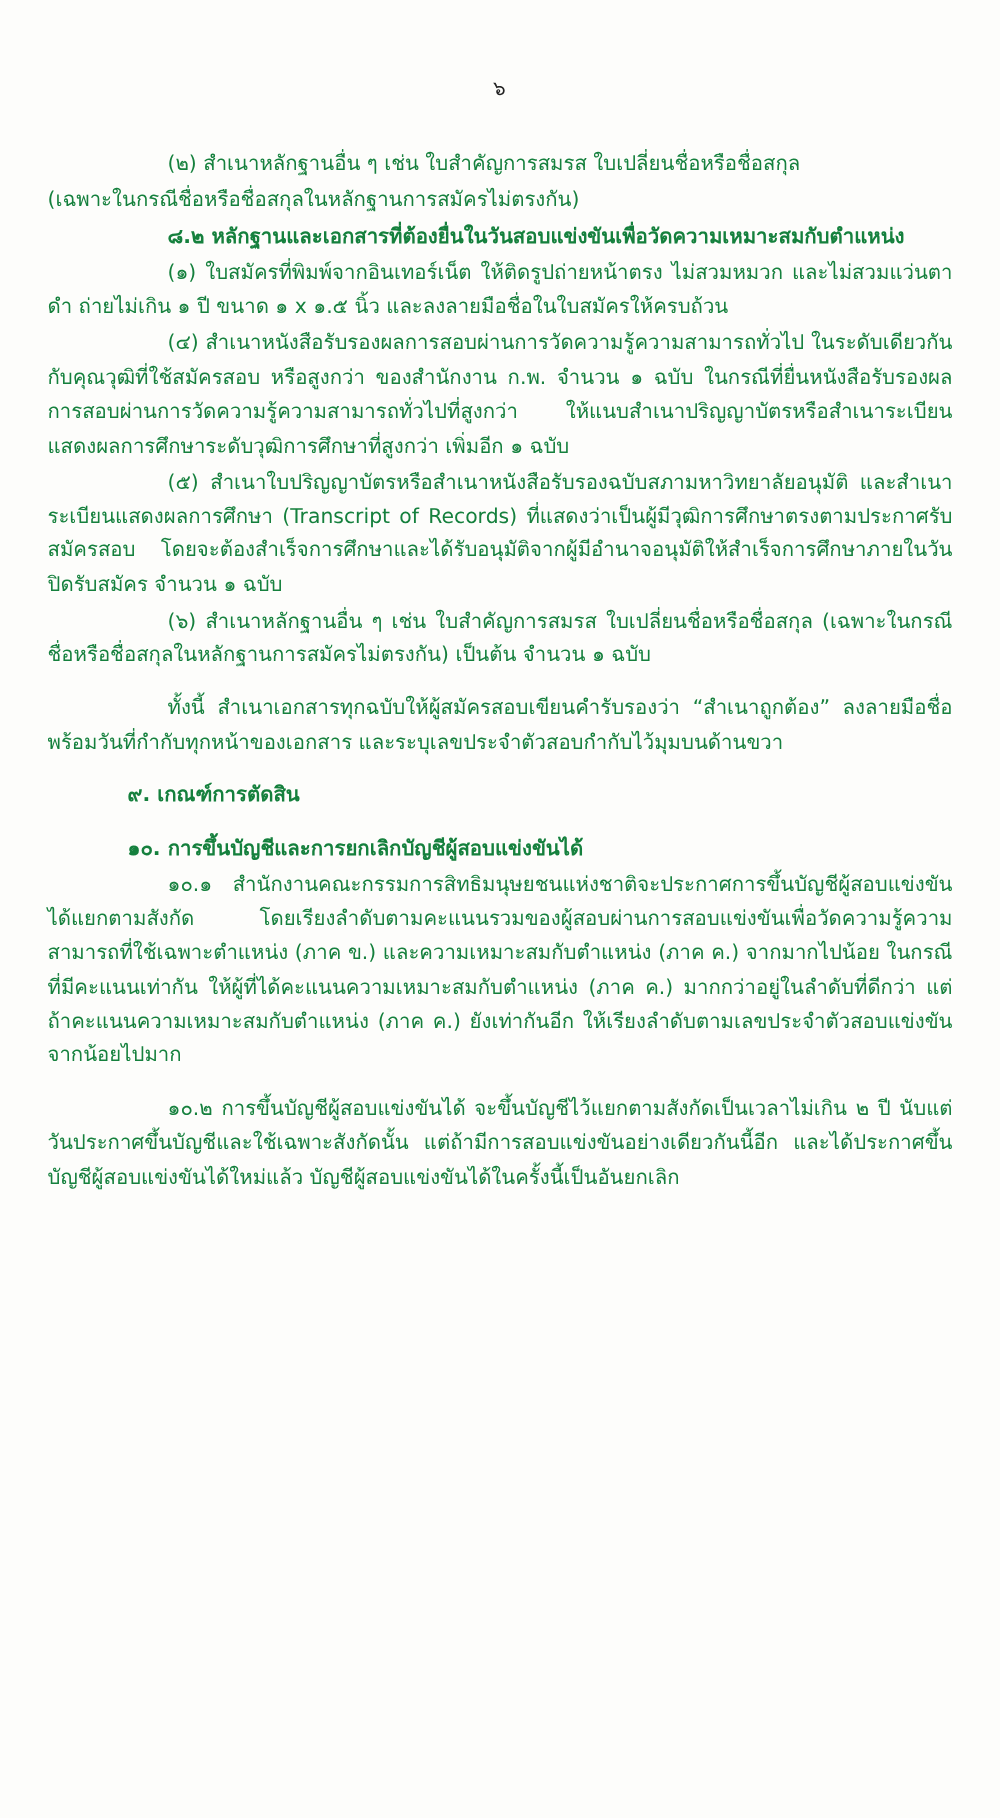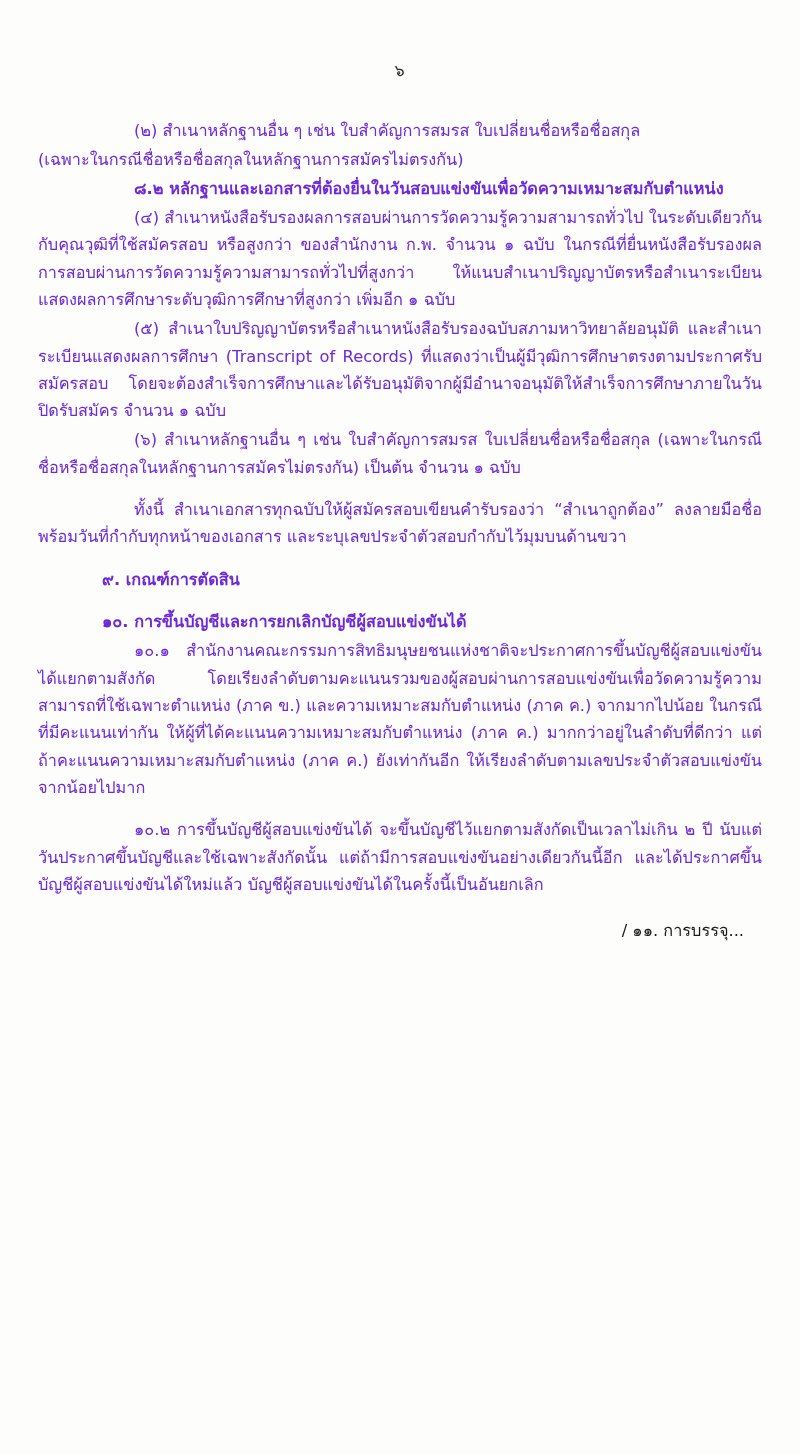--- a/index.html
+++ b/index.html
@@ -31,21 +31,21 @@
   }
   .body {
     padding: 34px 38px 0 38px;
   }
   p {
     margin: 0 0 0.10em 0;
     font-size: 16.3px;
     line-height: 1.68;
     text-align: justify;
     text-justify: inter-word;
-    color: #6d28d9;
+    color: #15803d;
   }
   p.indent-lg {
     text-indent: 96px;
   }
   p.noindent {
     text-indent: 0;
   }
   p.heading {
     font-weight: bold;
     text-indent: 96px;
@@ -74,25 +74,25 @@
 <body>
 
 <div class="page">
 
   <div class="page-number">๖</div>
 
   <div class="body">
     <p class="indent-lg">(๒)  สำเนาหลักฐานอื่น ๆ เช่น ใบสำคัญการสมรส ใบเปลี่ยนชื่อหรือชื่อสกุล</p>
     <p class="noindent">(เฉพาะในกรณีชื่อหรือชื่อสกุลในหลักฐานการสมัครไม่ตรงกัน)</p>
     <p class="heading">๘.๒ หลักฐานและเอกสารที่ต้องยื่นในวันสอบแข่งขันเพื่อวัดความเหมาะสมกับตำแหน่ง</p>
+    <p class="indent-lg">(๑)  ใบสมัครที่พิมพ์จากอินเทอร์เน็ต ให้ติดรูปถ่ายหน้าตรง ไม่สวมหมวก และไม่สวมแว่นตาดำ ถ่ายไม่เกิน ๑ ปี ขนาด ๑ x ๑.๕ นิ้ว และลงลายมือชื่อในใบสมัครให้ครบถ้วน</p>
     <p class="indent-lg">(๔)  สำเนาหนังสือรับรองผลการสอบผ่านการวัดความรู้ความสามารถทั่วไป ในระดับเดียวกันกับคุณวุฒิที่ใช้สมัครสอบ หรือสูงกว่า ของสำนักงาน ก.พ. จำนวน ๑ ฉบับ ในกรณีที่ยื่นหนังสือรับรองผลการสอบผ่านการวัดความรู้ความสามารถทั่วไปที่สูงกว่า ให้แนบสำเนาปริญญาบัตรหรือสำเนาระเบียนแสดงผลการศึกษาระดับวุฒิการศึกษาที่สูงกว่า เพิ่มอีก ๑ ฉบับ</p>
     <p class="indent-lg">(๕)  สำเนาใบปริญญาบัตรหรือสำเนาหนังสือรับรองฉบับสภามหาวิทยาลัยอนุมัติ และสำเนาระเบียนแสดงผลการศึกษา (Transcript of Records) ที่แสดงว่าเป็นผู้มีวุฒิการศึกษาตรงตามประกาศรับสมัครสอบ โดยจะต้องสำเร็จการศึกษาและได้รับอนุมัติจากผู้มีอำนาจอนุมัติให้สำเร็จการศึกษาภายในวันปิดรับสมัคร จำนวน ๑ ฉบับ</p>
     <p class="indent-lg">(๖)  สำเนาหลักฐานอื่น ๆ เช่น ใบสำคัญการสมรส ใบเปลี่ยนชื่อหรือชื่อสกุล (เฉพาะในกรณีชื่อหรือชื่อสกุลในหลักฐานการสมัครไม่ตรงกัน) เป็นต้น จำนวน ๑ ฉบับ</p>
     <p class="indent-lg gap-top">ทั้งนี้ สำเนาเอกสารทุกฉบับให้ผู้สมัครสอบเขียนคำรับรองว่า “สำเนาถูกต้อง” ลงลายมือชื่อพร้อมวันที่กำกับทุกหน้าของเอกสาร และระบุเลขประจำตัวสอบกำกับไว้มุมบนด้านขวา</p>
     <p class="heading-2 gap-top">๙. เกณฑ์การตัดสิน</p>
     <p class="heading-2 gap-top">๑๐. การขึ้นบัญชีและการยกเลิกบัญชีผู้สอบแข่งขันได้</p>
     <p class="indent-lg">๑๐.๑ สำนักงานคณะกรรมการสิทธิมนุษยชนแห่งชาติจะประกาศการขึ้นบัญชีผู้สอบแข่งขันได้แยกตามสังกัด โดยเรียงลำดับตามคะแนนรวมของผู้สอบผ่านการสอบแข่งขันเพื่อวัดความรู้ความสามารถที่ใช้เฉพาะตำแหน่ง (ภาค ข.) และความเหมาะสมกับตำแหน่ง (ภาค ค.) จากมากไปน้อย ในกรณีที่มีคะแนนเท่ากัน ให้ผู้ที่ได้คะแนนความเหมาะสมกับตำแหน่ง (ภาค ค.) มากกว่าอยู่ในลำดับที่ดีกว่า แต่ถ้าคะแนนความเหมาะสมกับตำแหน่ง (ภาค ค.) ยังเท่ากันอีก ให้เรียงลำดับตามเลขประจำตัวสอบแข่งขันจากน้อยไปมาก</p>
     <p class="indent-lg gap-top">๑๐.๒ การขึ้นบัญชีผู้สอบแข่งขันได้ จะขึ้นบัญชีไว้แยกตามสังกัดเป็นเวลาไม่เกิน ๒ ปี นับแต่วันประกาศขึ้นบัญชีและใช้เฉพาะสังกัดนั้น แต่ถ้ามีการสอบแข่งขันอย่างเดียวกันนี้อีก และได้ประกาศขึ้นบัญชีผู้สอบแข่งขันได้ใหม่แล้ว บัญชีผู้สอบแข่งขันได้ในครั้งนี้เป็นอันยกเลิก</p>
 
-    <div class="footer-note">/ ๑๑. การบรรจุ...</div>
   </div>
 
 </div>
 
 </body></html>

